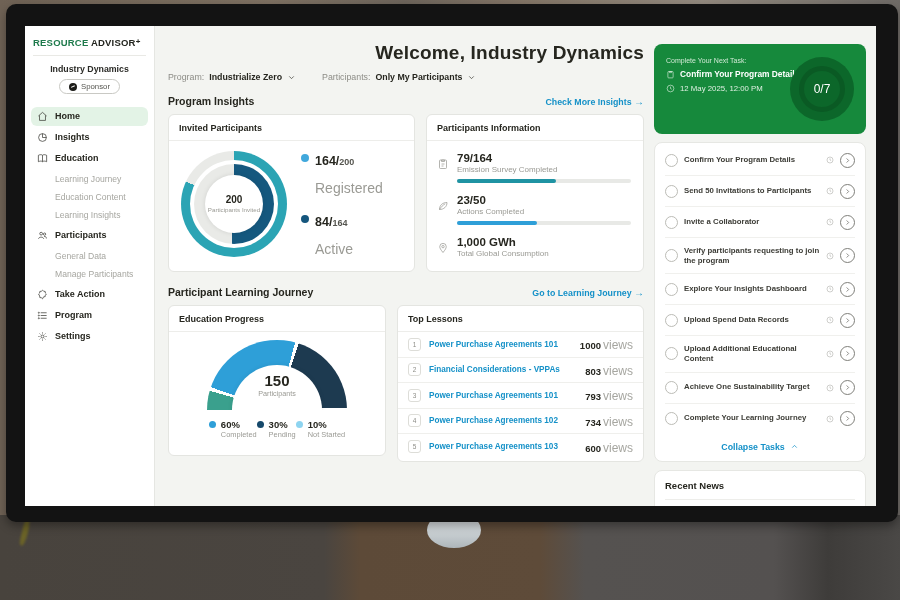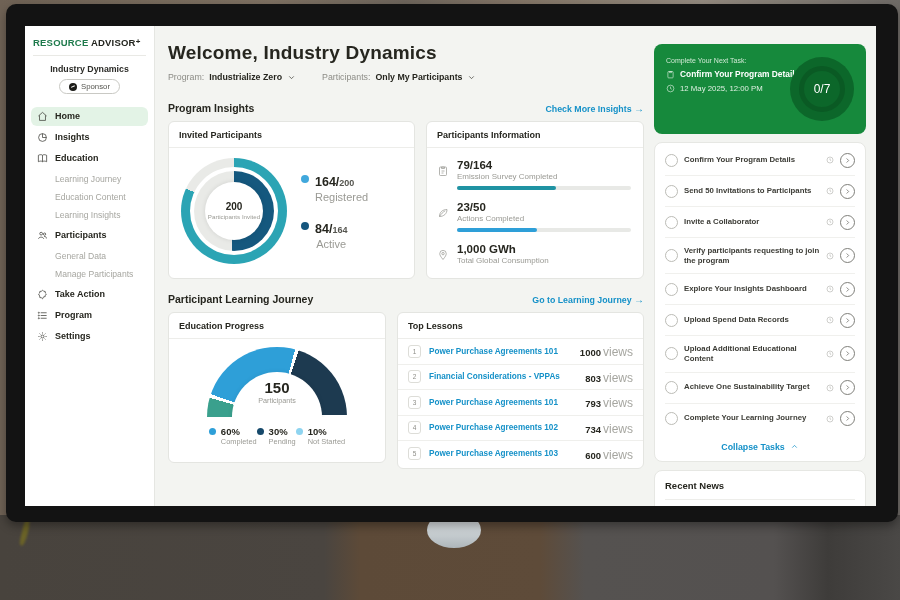--- a/index.html
+++ b/index.html
@@ -35,27 +35,27 @@
   .badge-dot::after { content:""; position:absolute; left:2px; top:3.5px; width:4px; height:1.4px; background:#fff; transform:rotate(-25deg); }
   .nav { margin-top:6px; }
   .nav-item { display:flex; align-items:center; gap:7px; margin:2px 6px; padding:4px 6px; border-radius:6px;
     font-size:9px; font-weight:bold; color:#26261f; cursor:pointer; }
   .nav-item.active { background:#e3f3e6; }
   .nav-item svg { width:11px; height:11px; stroke:#3a3a34; stroke-width:1.6; fill:none; flex:0 0 11px; }
   .nav-sub { margin:0 6px; padding:4px 6px 4px 24px; font-size:8.6px; color:#a6a6a0; cursor:pointer; }
 
   
   .main { flex:1; padding:16px 10px 0 13px; min-width:0; }
-  .welcome { font-size:19px; font-weight:bold; color:#26261f; letter-spacing:.2px; }
+  .welcome { font-size:19px; font-weight:bold; color:#26261f; letter-spacing:.2px;text-align:right; }
   .filters { display:flex; align-items:center; gap:26px; margin-top:8px; }
   .filter { display:flex; align-items:center; gap:5px; font-size:8.8px; }
   .filter .fl { color:#8d8d87; }
   .filter .fv { color:#26261f; font-weight:bold; }
   .filter svg { width:9px; height:9px; stroke:#44443e; stroke-width:2; fill:none; }
-  .section-row { display:flex; align-items:center; justify-content:space-between; margin-top:20px; margin-bottom:7px; }
+  .section-row { display:flex; align-items:center; justify-content:space-between; margin-top:13px; margin-bottom:7px; }
   .section-title { font-size:10.5px; font-weight:bold; color:#26261f; }
   .link { font-size:8.8px; font-weight:bold; color:#1591c8; cursor:pointer; white-space:nowrap; }
   .link .arr { font-size:10px; }
 
   .cards-row { display:flex; gap:11px; align-items:flex-start; }
   .card { background:#fff; border:1px solid #e4e5e1; border-radius:6px; overflow:hidden; }
   .card-title { font-size:9px; font-weight:bold; color:#26261f; padding:8px 10px 7px; border-bottom:1px solid #ededea; }
 
   
   .card-invited { width:247px; height:158px; }
@@ -65,21 +65,21 @@
   .donut-inner { width:80px; height:80px; border-radius:50%; display:grid; place-items:center; }
   .donut-center { width:58px; height:58px; border-radius:50%; background:#fff; box-shadow:0 0 5px rgba(0,0,0,.10);
     display:flex; flex-direction:column; align-items:center; justify-content:center; text-align:center; }
   .donut-center .cv { font-size:10px; font-weight:bold; color:#26261f; }
   .donut-center .cl { font-size:6.2px; color:#9a9a94; line-height:1.25; margin-top:1px; }
   .dlegend { display:flex; flex-direction:column; gap:16px; }
   .dlegend-item { display:flex; align-items:flex-start; gap:6px; }
   .dot { width:8px; height:8px; border-radius:50%; margin-top:3px; flex:0 0 8px; }
   .dl-num { font-size:12.5px; font-weight:bold; color:#26261f; }
   .dl-den { font-size:9px; font-weight:bold; color:#55554f; }
-  .dl-label { font-size:11px; color:#9a9a94; margin-top:1px;text-align:center; }
+  .dl-label { font-size:14px; color:#9a9a94; margin-top:11px;text-align:center; }
 
   
   .card-info { flex:1; height:158px; }
   .info-body { padding:6px 12px 0 10px; }
   .info-row { display:flex; gap:8px; padding:5px 0 6px; }
   .info-row svg { width:12px; height:12px; stroke:#9b9b95; stroke-width:1.5; fill:none; flex:0 0 12px; margin-top:6px; }
   .info-main { flex:1; }
   .iv { font-size:11.5px; font-weight:bold; color:#26261f; }
   .il { font-size:8px; color:#9a9a94; margin-top:1px; }
   .bar-track { height:4px; background:#e8e9e6; border-radius:2px; margin-top:5px; }

